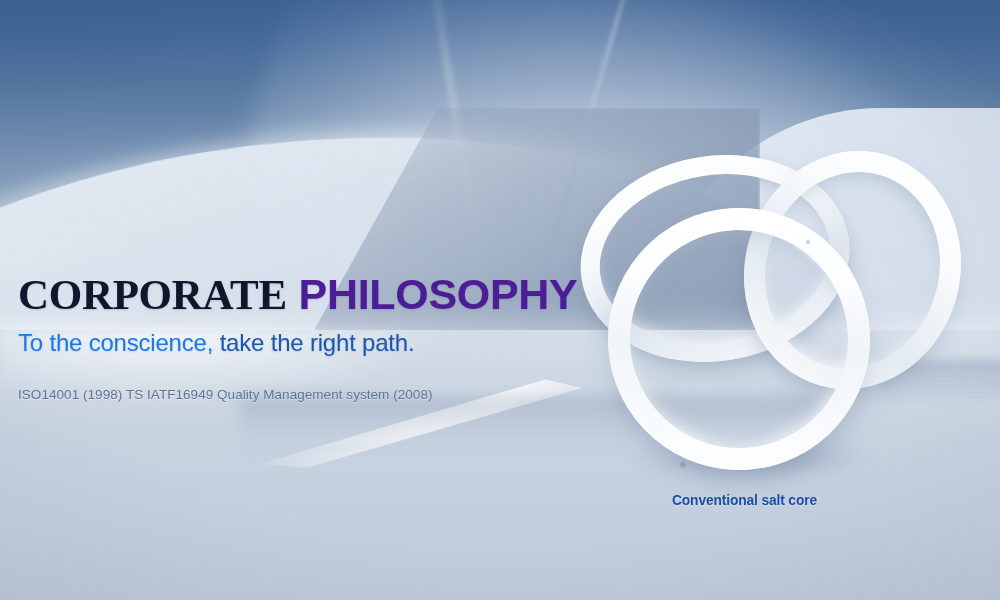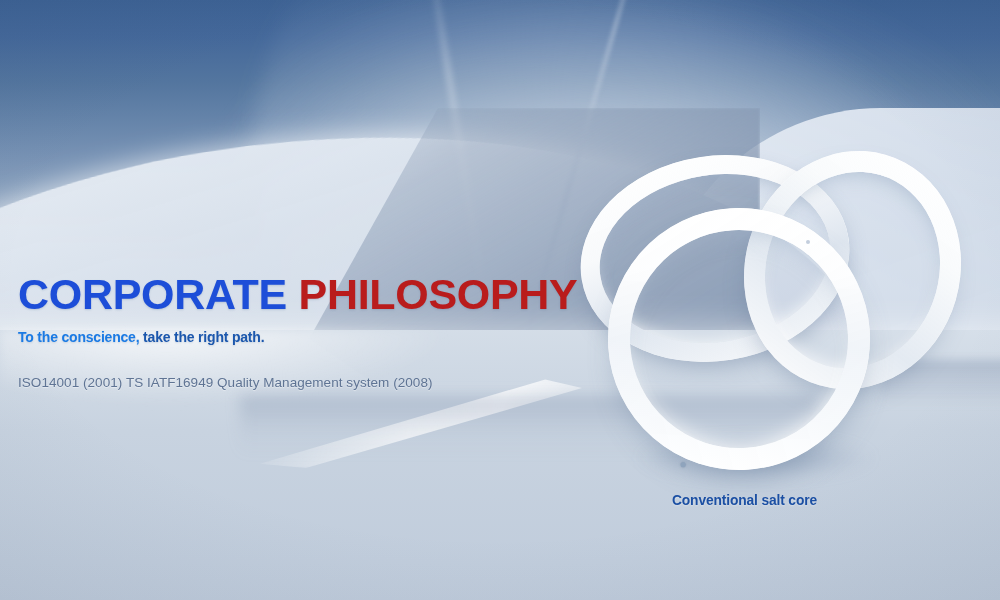--- a/index.html
+++ b/index.html
@@ -396,27 +396,27 @@
     margin: 0;
     font-size: 43px;
     line-height: 1.06;
     font-weight: 700;
     letter-spacing: -0.3px;
     color: #1677dd;
     font-family: "Liberation Sans", "DejaVu Sans", sans-serif;
     text-shadow: 0 1px 2px rgba(70,100,140,0.22);
     white-space: nowrap;
   }
-  .headline .h-a { color: #1d4ed8; }
-  .headline .h-b { color: #b91c1c; }
+  .headline .h-a { color: #0f172a; font-family: Liberation Serif, serif; }
+  .headline .h-b { color: #4c1d95; }
 
   .subhead {
     margin: 11px 0 4px 0;
-    font-size: 14px;
-    font-weight: 700;
+    font-size: 24px;
+    font-weight: 400;
     letter-spacing: -0.2px;
     color: #1a7ae4;
     text-shadow: 0 1px 2px rgba(70,100,140,0.20);
     white-space: nowrap;
   }
   .subhead .s-b { color: #1b57ad; }
 
   .certs {
     margin-top: 26px;
   }
@@ -474,20 +474,20 @@
     <div class="pinhole2"></div>
   </div>
 
   <div class="content">
 
     <h1 class="headline"><span class="h-a">CORPORATE</span> <span class="h-b">PHILOSOPHY</span></h1>
 
     <p class="subhead"><span class="s-a">To the conscience,</span> <span class="s-b">take the right path.</span></p>
 
     <div class="certs">
-      <div class="cert-line">ISO14001 (2001)  TS IATF16949 Quality Management system (2008)</div>
+      <div class="cert-line">ISO14001 (1998)  TS IATF16949 Quality Management system (2008)</div>
     </div>
   </div>
 
   <div class="caption">Conventional salt core</div>
 
   <div class="vignette"></div>
 </div>
 
 </body></html>

